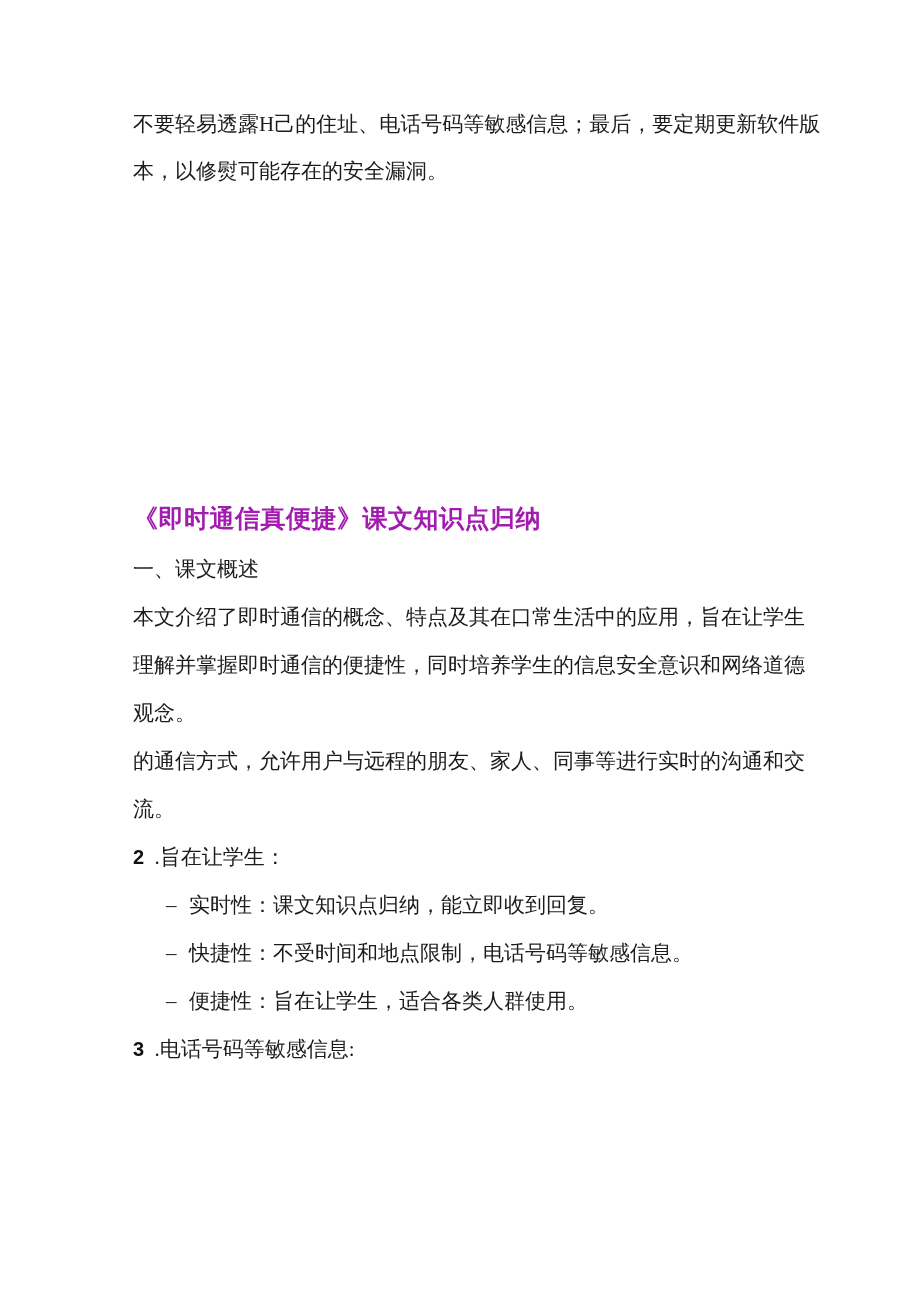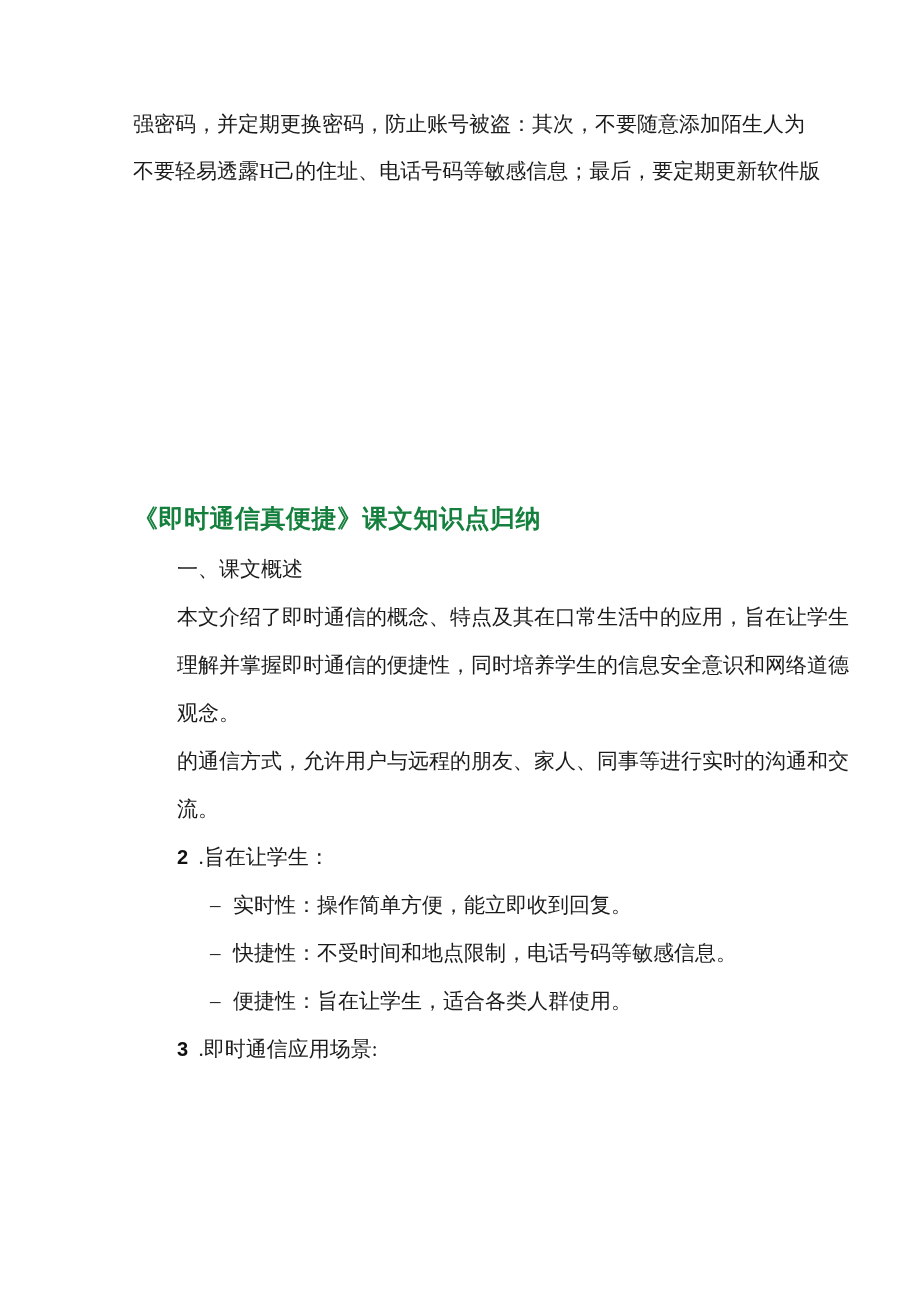--- a/index.html
+++ b/index.html
@@ -7,59 +7,59 @@
     position: relative;
     width: 920px;
     height: 1301px;
     background: #ffffff;
     overflow: hidden;
     font-family: "Liberation Serif", "DejaVu Serif", serif;
     color: #1b1b1b;
   }
   .block { position: absolute; left: 133px; }
   .intro-block { top: 101px; }
-  .main-block { top: 545px; margin-left: 44px; }
+  .main-block { top: 545px; }
   .line {
     height: 47px;
     line-height: 47px;
     font-size: 21px;
     white-space: nowrap;
   }
   .main-block .line { height: 48px; line-height: 48px; }
   .doc-title {
     position: absolute;
     left: 133px;
     top: 498px;
     height: 40px;
     line-height: 40px;
     font-family: "Liberation Sans", "DejaVu Sans", sans-serif;
     font-weight: 700;
     font-size: 25px;
     letter-spacing: 0.5px;
     white-space: nowrap;
-    color: #15803d;
+    color: #a21caf;
   }
   .num {
     font-family: "Liberation Sans", "DejaVu Sans", sans-serif;
     font-weight: 700;
     font-size: 20px;
     margin-right: 5px;
     color: #111111;
   }
   .bullet { padding-left: 33px; }
   .dash { display: inline-block; width: 23px; }
 </style>
 </head>
 <body>
 
 <div class="page">
 
   <div class="block intro-block">
-    <div class="line">强密码，并定期更换密码，防止账号被盗：其次，不要随意添加陌生人为</div>
     <div class="line">不要轻易透露H己的住址、电话号码等敏感信息；最后，要定期更新软件版</div>
+    <div class="line">本，以修熨可能存在的安全漏洞。</div>
   </div>
 
   <div class="doc-title">《即时通信真便捷》课文知识点归纳</div>
 
   <div class="block main-block">
 
     <div class="line">一、课文概述</div>
 
     <div class="line">本文介绍了即时通信的概念、特点及其在口常生活中的应用，旨在让学生</div>
     <div class="line">理解并掌握即时通信的便捷性，同时培养学生的信息安全意识和网络道德</div>
@@ -67,28 +67,28 @@
 
 
     <div class="line">的通信方式，允许用户与远程的朋友、家人、同事等进行实时的沟通和交</div>
     <div class="line">流。</div>
 
     <div class="line">
       <span class="num">2</span><span> .旨在让学生：</span>
     </div>
 
     <div class="line bullet">
-      <span class="dash">–</span><span>实时性：操作简单方便，能立即收到回复。</span>
+      <span class="dash">–</span><span>实时性：课文知识点归纳，能立即收到回复。</span>
     </div>
     <div class="line bullet">
       <span class="dash">–</span><span>快捷性：不受时间和地点限制，电话号码等敏感信息。</span>
     </div>
     <div class="line bullet">
       <span class="dash">–</span><span>便捷性：旨在让学生，适合各类人群使用。</span>
     </div>
 
     <div class="line">
-      <span class="num">3</span><span> .即时通信应用场景:</span>
+      <span class="num">3</span><span> .电话号码等敏感信息:</span>
     </div>
 
   </div>
 
 </div>
 
 </body></html>

